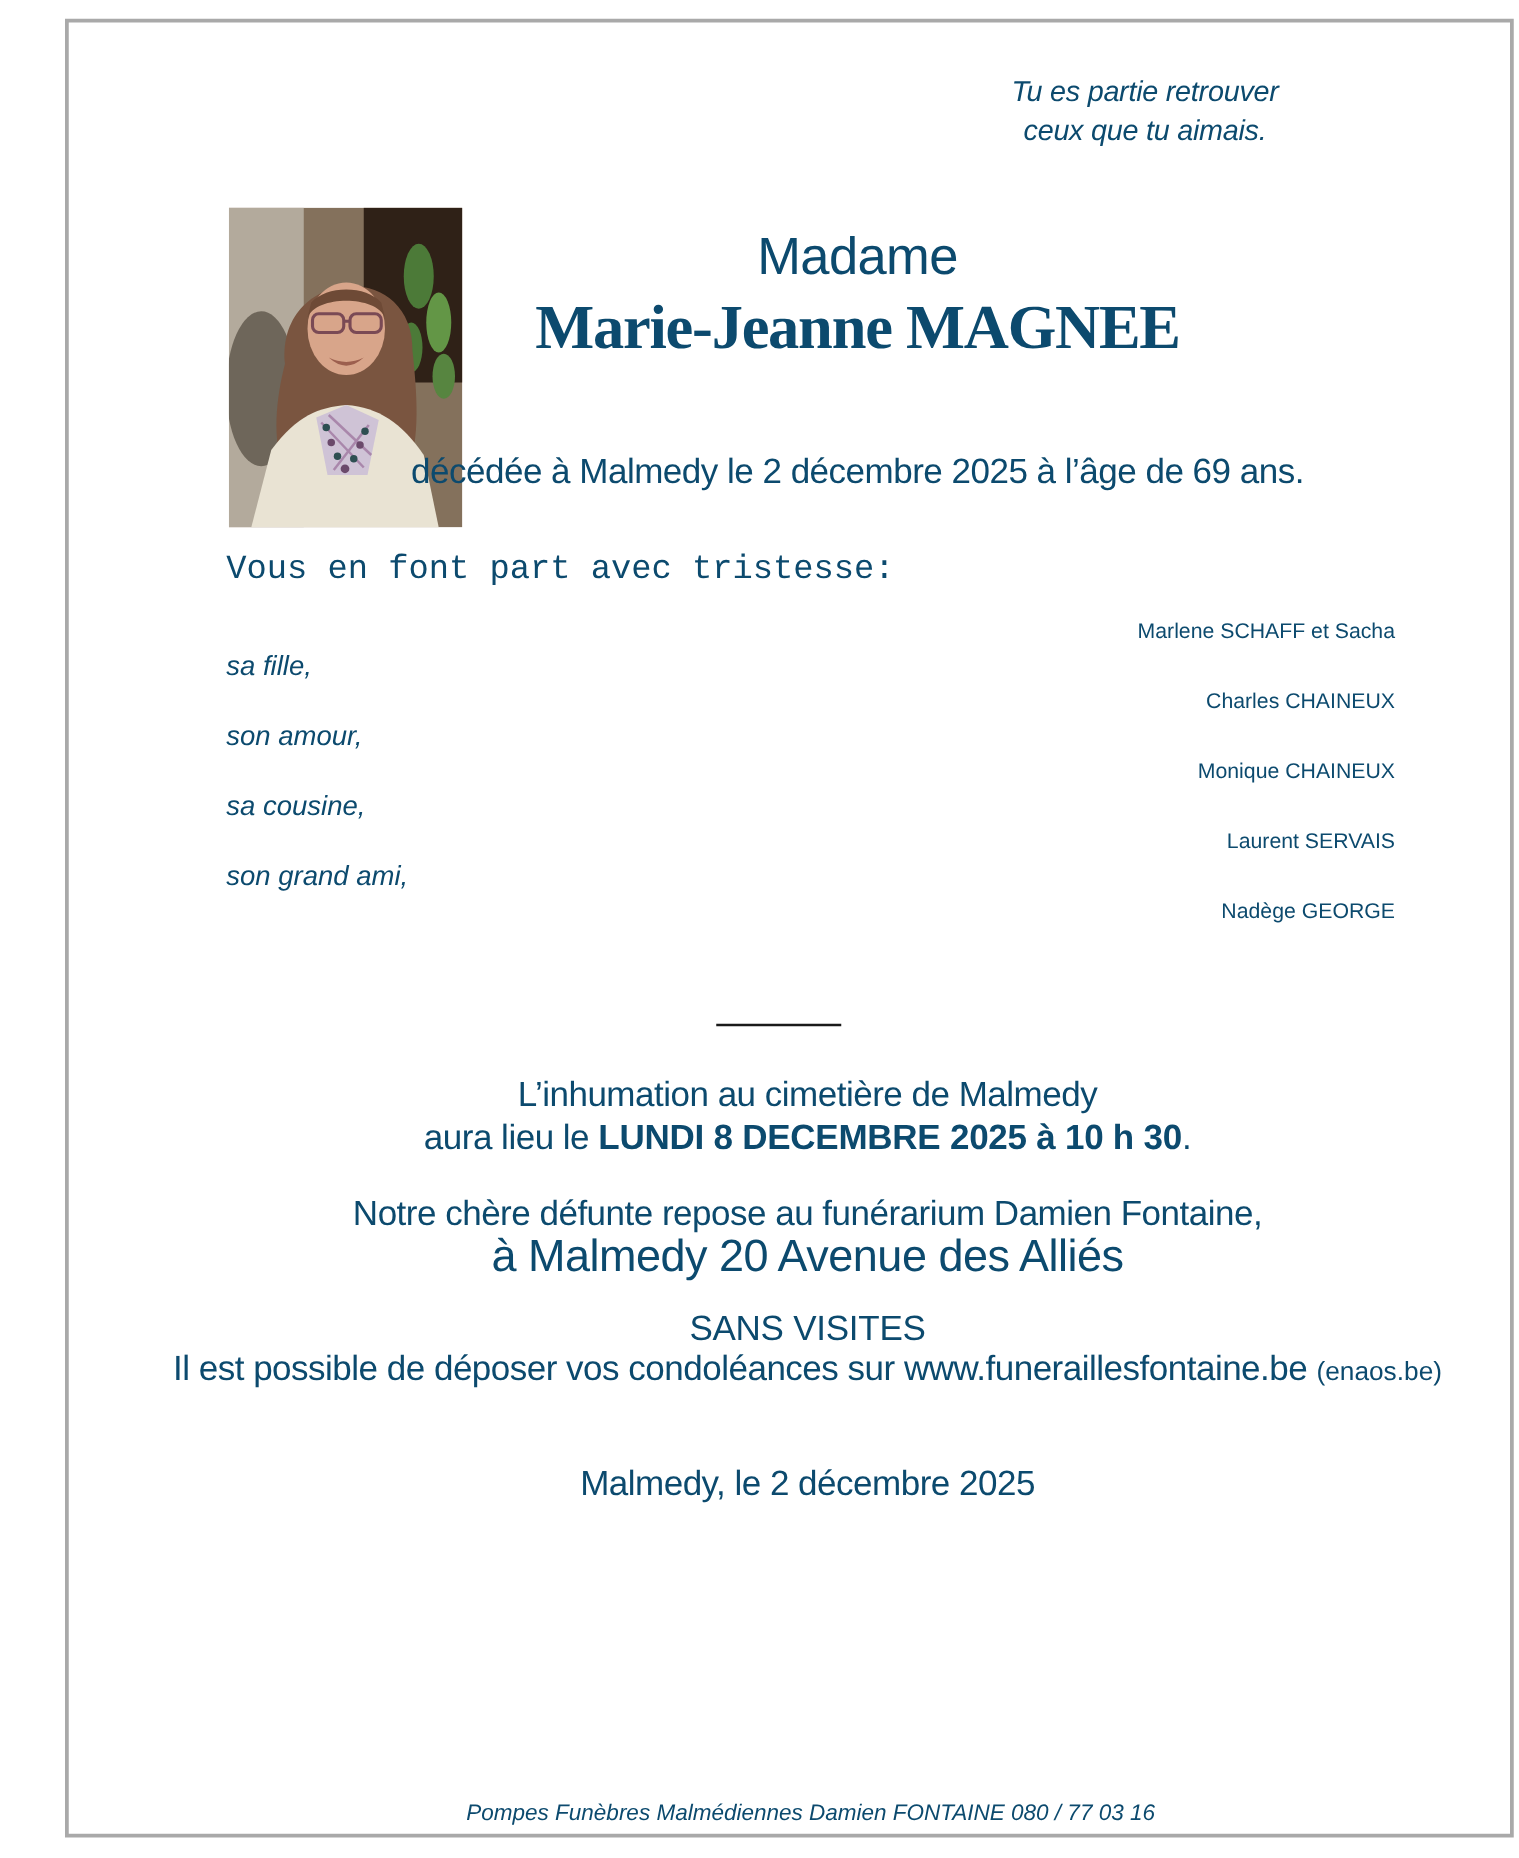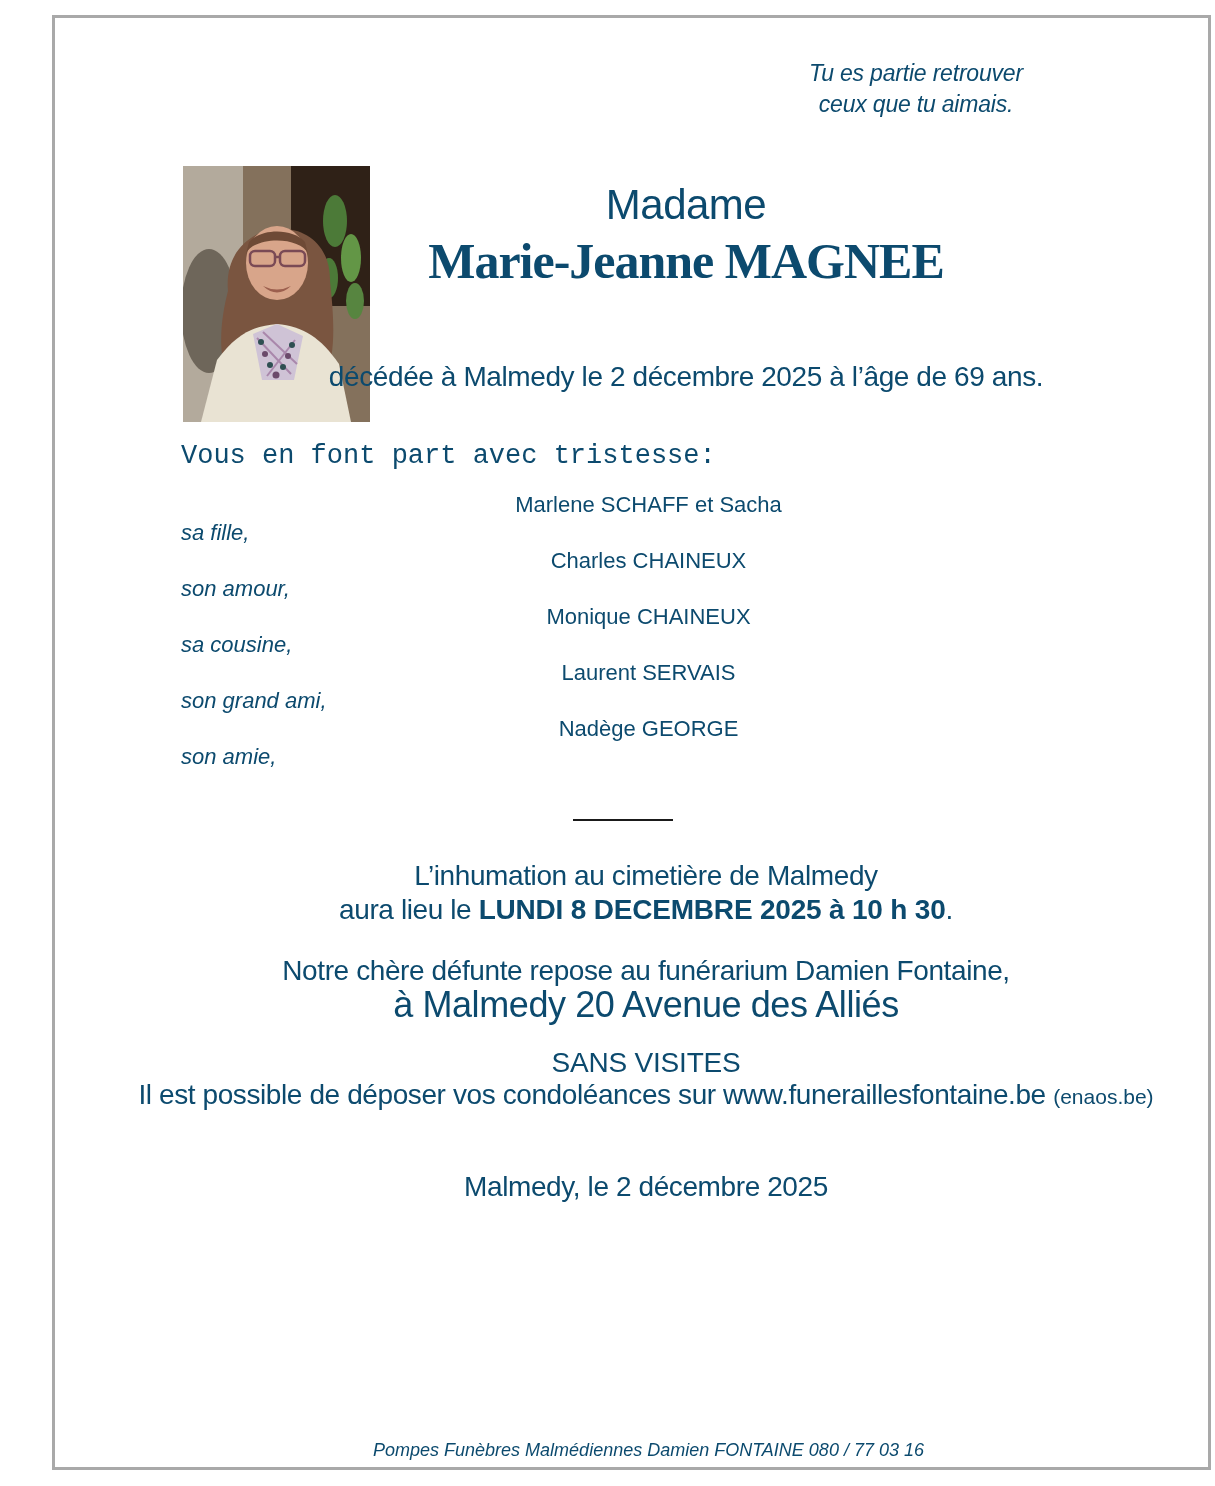--- a/index.html
+++ b/index.html
@@ -82,23 +82,23 @@
     font-family: Liberation Mono, monospace;
   }
   .mourners {
     position: absolute;
     left: 145px;
     right: 135px;
     top: 488px;
   }
   .mourner { height: 56px; }
   .mourner .name {
-    font-size: 22px;
+    font-size: 17px;
     line-height: 33px;
-    text-align: center;
+    text-align: right;
   }
   .mourner .relation {
     font-size: 22px;
     line-height: 23px;
     font-style: italic;
   }
   .separator {
     position: absolute;
     left: 537px;
     top: 819px;
@@ -195,21 +195,20 @@
     <div class="mourner">
       <div class="name">Monique CHAINEUX</div>
       <div class="relation">sa cousine,</div>
     </div>
     <div class="mourner">
       <div class="name">Laurent SERVAIS</div>
       <div class="relation">son grand ami,</div>
     </div>
     <div class="mourner">
       <div class="name">Nadège GEORGE</div>
-      <div class="relation">son amie,</div>
     </div>
   </div>
 
   <div class="separator"></div>
 
   <div class="center-main ceremony-1">L’inhumation au cimetière de Malmedy</div>
   <div class="center-main ceremony-2"><span>aura lieu le </span><b>LUNDI 8 DECEMBRE 2025 à 10 h 30</b><span>.</span></div>
 
   <div class="center-main repose-1">Notre chère défunte repose au funérarium Damien Fontaine,</div>
   <div class="center-main repose-2">à Malmedy 20 Avenue des Alliés</div>

